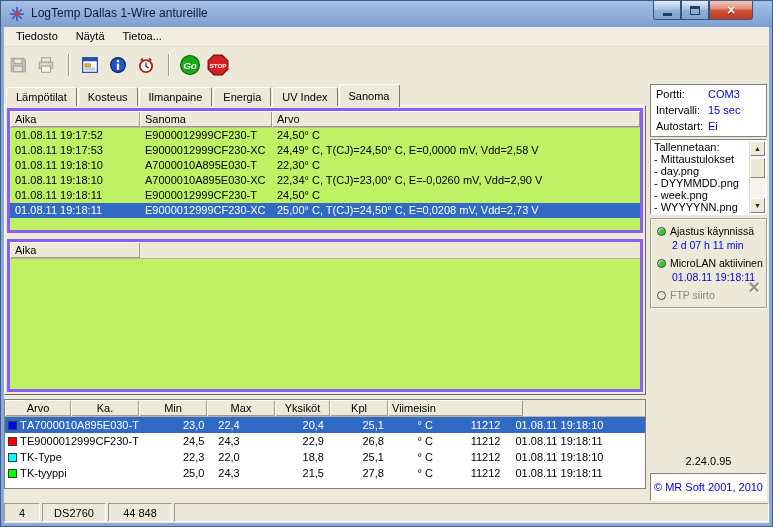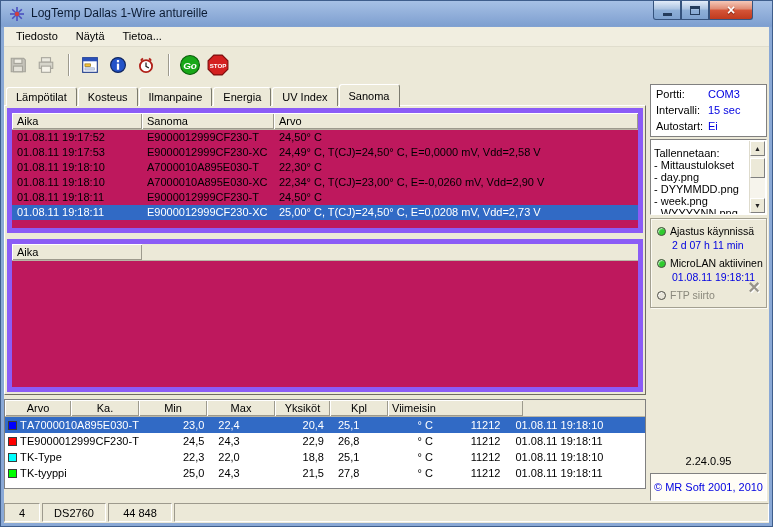--- a/index.html
+++ b/index.html
@@ -36,21 +36,21 @@
 
   
   .tabs{position:absolute;top:56px;left:2px;height:23px;display:flex;align-items:flex-end;z-index:3}
   .tab{height:19px;padding:3px 9px 0;background:#ece9d8;border:1px solid #7b7a6e;border-bottom:none;
     border-top-color:#fff;border-left-color:#fff;border-radius:3px 3px 0 0;margin-right:1px;white-space:nowrap;cursor:default}
   .tab.active{height:23px;padding-top:5px;margin-bottom:-1px;position:relative;z-index:4}
 
   .pane{position:absolute;top:78px;left:0;width:642px;height:290px;background:#ece9d8;
     border:1px solid;border-color:#fff #6f6d61 #6f6d61 #fff;z-index:1}
 
-  .listframe{position:absolute;background:#be185d;border:5px solid #8b5cf6;overflow:hidden}
+  .listframe{position:absolute;background:#bef264;border:3px solid #8b5cf6;overflow:hidden}
   .msg-list{left:2px;top:2px;width:636px;height:125px}
   .err-list{left:2px;top:133px;width:636px;height:153px}
 
   .thead{display:flex;height:17px;background:#ece9d8;border-bottom:1px solid #b8b5a5}
   .hcell{box-shadow:inset 1px 1px 0 #fff,inset -1px -1px 0 #9d9a8d;padding:2px 4px;white-space:nowrap;overflow:hidden;cursor:default}
   .trow{display:flex;height:15px;line-height:15px;white-space:nowrap;cursor:default}
   .sel{background:#316ac5;color:#fff}
 
   .mc-aika{width:130px;padding-left:5px;overflow:hidden}
   .mc-sanoma{width:132px;padding-left:5px;overflow:hidden}
@@ -64,35 +64,35 @@
   .srow{display:flex;height:16px;line-height:16px;white-space:nowrap;cursor:default}
   .hc-anturi{width:148px;padding-left:22px;position:relative}
   .sorticon{position:absolute;right:9px;top:2px;font-size:9px;color:#0033cc}
   .hc-c{text-align:center}
   .sc-marker{width:22px;display:flex;align-items:center;padding-left:3px}
   .cbox{width:9px;height:9px;border:1px solid #3a3a3a;margin-right:3px;flex:none}
   .sc-name{width:126px;overflow:hidden}
   .sc-arvo{width:66px;text-align:right;padding-right:14px}
   .sc-ka{width:60px;text-align:left;padding-right:14px}
   .sc-min{width:60px;text-align:right;padding-right:14px}
-  .sc-max{width:60px;text-align:left;padding-right:14px}
+  .sc-max{width:60px;text-align:right;padding-right:14px}
   .sc-yks{width:55px;text-align:center}
   .sc-kpl{width:58px;text-align:right;padding-right:10px}
   .sc-viim{width:135px;padding-left:5px}
   .w-arvo{width:66px}.w-60{width:68px}.w-yks{width:55px}.w-kpl{width:58px}.w-viim{width:135px}
 
   
   .infobox{position:absolute;left:646px;top:57px;width:117px;height:53px;background:#fff;border:1px solid #808080}
   .inforow{position:relative;height:16px;padding-top:15px}
   .inflabel{position:absolute;left:5px;top:3px}
   .infvalue{position:absolute;left:57px;top:3px;color:#0000e0}
 
   .savebox{position:absolute;left:646px;top:112px;width:117px;height:76px;background:#fff;
     border:1px solid;border-color:#808080 #fff #fff #808080;overflow:hidden}
-  .saveinner{position:absolute;left:3px;top:7px;right:18px}
+  .saveinner{position:absolute;left:3px;top:1px;right:18px}
   .saveline{height:12px;line-height:12px;white-space:nowrap;overflow:hidden}
   .sbar{position:absolute;top:1px;right:1px;bottom:1px;width:16px;background:#f6f4ec;border-left:1px solid #dedbcd}
   .sbbtn{position:absolute;left:0;width:15px;height:15px;background:#ece9d8;border:1px solid;border-color:#fff #808080 #808080 #fff;
     font-size:7px;display:flex;align-items:center;justify-content:center;color:#222}
   .sbup{top:0}.sbdn{bottom:0}
   .sbthumb{position:absolute;left:0;top:17px;width:15px;height:20px;background:#ece9d8;border:1px solid;border-color:#fff #808080 #808080 #fff}
 
   .statbox{position:absolute;left:646px;top:191px;width:117px;height:90px;border:1px solid #a3a091;
     box-shadow:inset 1px 1px 0 #fbfaf3,1px 1px 0 #fbfaf3}
   .ledrow{position:absolute;left:6px;display:flex;align-items:center;font-size:10.5px;white-space:nowrap}

